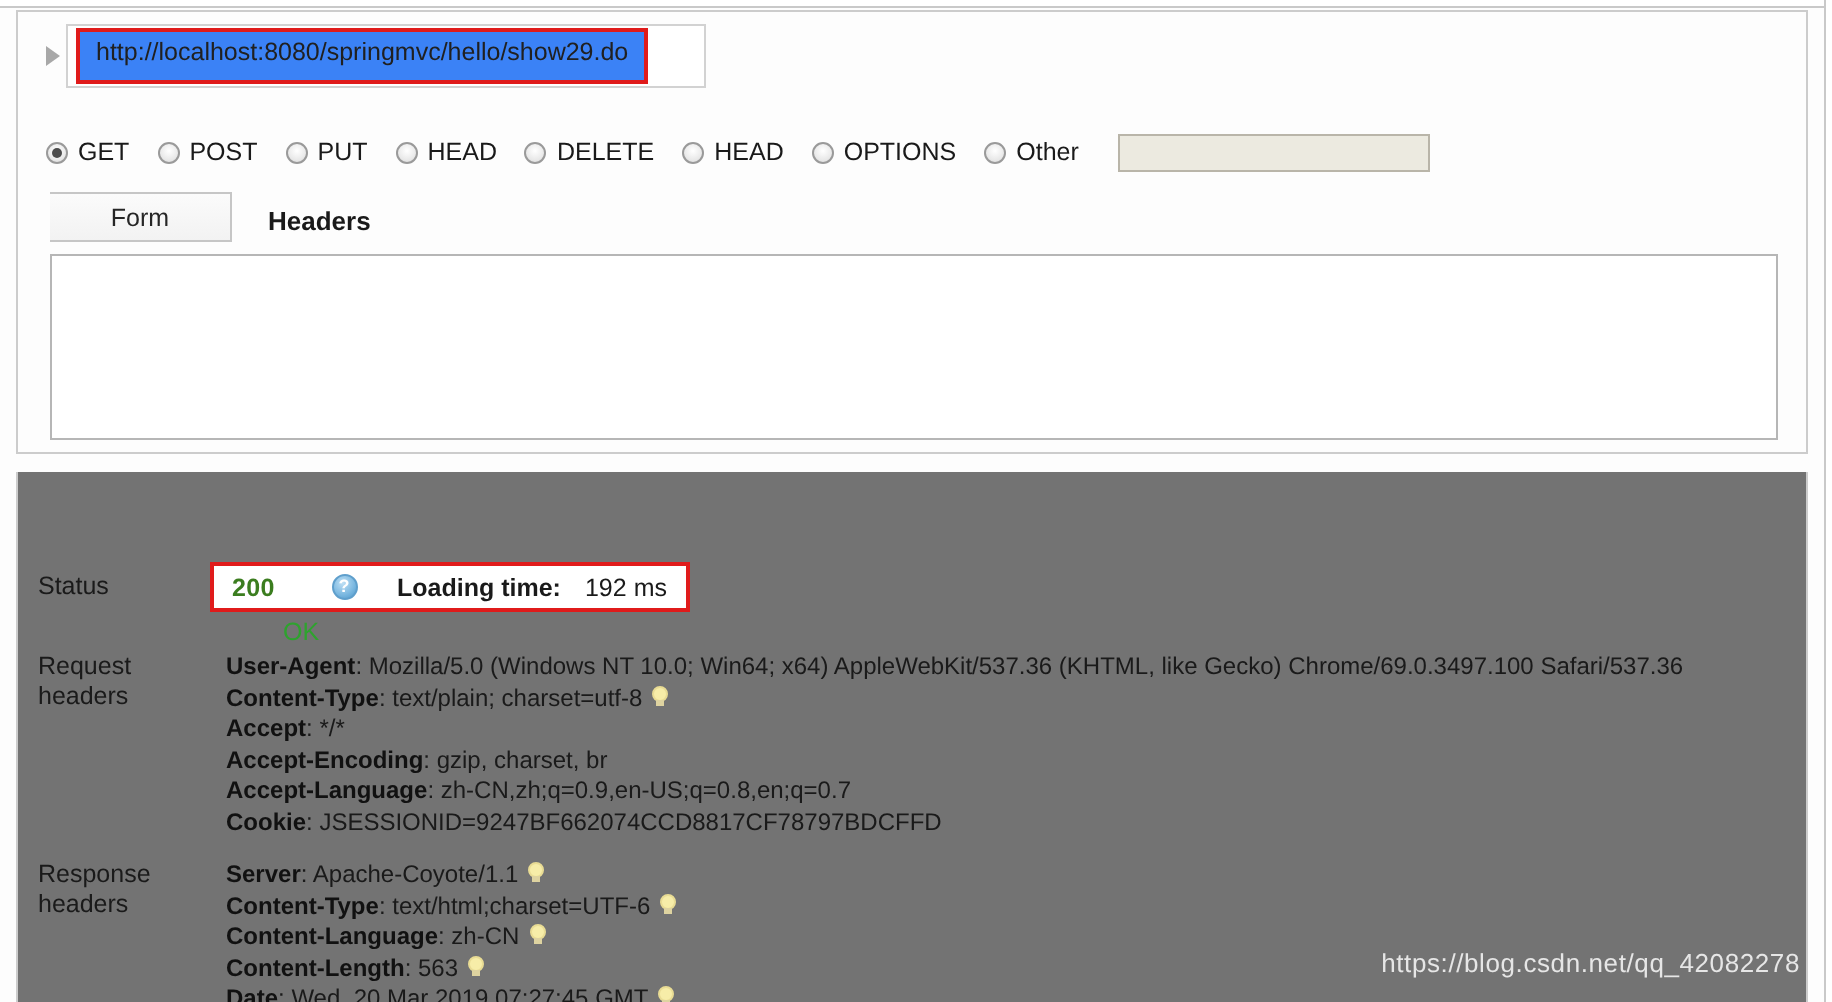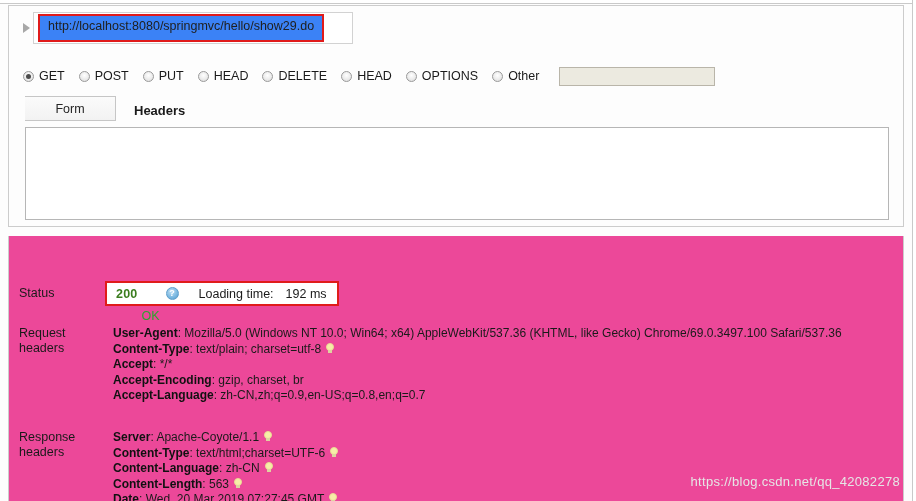--- a/index.html
+++ b/index.html
@@ -198,21 +198,21 @@
   
   #response-area {
     position: absolute;
     left: 8px;
     top: 236px;
     width: 896px;
     height: 265px;
     box-sizing: border-box;
     border-left: 1px solid #cccccc;
     border-right: 1px solid #cccccc;
-    background: #ec4899;
+    background: #737373;
   }
 
   .resp-row {
     position: absolute;
     display: flex;
   }
   .resp-label {
     width: 96px;
     flex: none;
     font-size: 12.5px;
@@ -257,20 +257,21 @@
     font-size: 9px;
     font-weight: bold;
     line-height: 11px;
     text-align: center;
     flex: none;
   }
   #loading-label {
     margin-left: 20px;
     font-size: 12.5px;
     color: #1a1a1a;
+    font-weight: bold;
   }
   #loading-value {
     margin-left: 12px;
     font-size: 12.5px;
     color: #1a1a1a;
   }
 
   
   #request-headers-row { left: 0; top: 90px; }
   #response-headers-row { left: 0; top: 194px; }
@@ -421,20 +422,23 @@
         </div>
         <div class="hdr-line">
           <span class="hdr-name">Accept</span><span>: </span><span>*/*</span>
         </div>
         <div class="hdr-line">
           <span class="hdr-name">Accept-Encoding</span><span>: </span><span>gzip, charset, br</span>
         </div>
         <div class="hdr-line">
           <span class="hdr-name">Accept-Language</span><span>: </span><span>zh-CN,zh;q=0.9,en-US;q=0.8,en;q=0.7</span>
         </div>
+        <div class="hdr-line">
+          <span class="hdr-name">Cookie</span><span>: </span><span>JSESSIONID=9247BF662074CCD8817CF78797BDCFFD</span>
+        </div>
       </div>
     </div>
 
     <div class="resp-row" id="response-headers-row">
       <div class="resp-label">
         <div>Response</div>
         <div>headers</div>
       </div>
       <div class="hdr-list">
         <div class="hdr-line">

